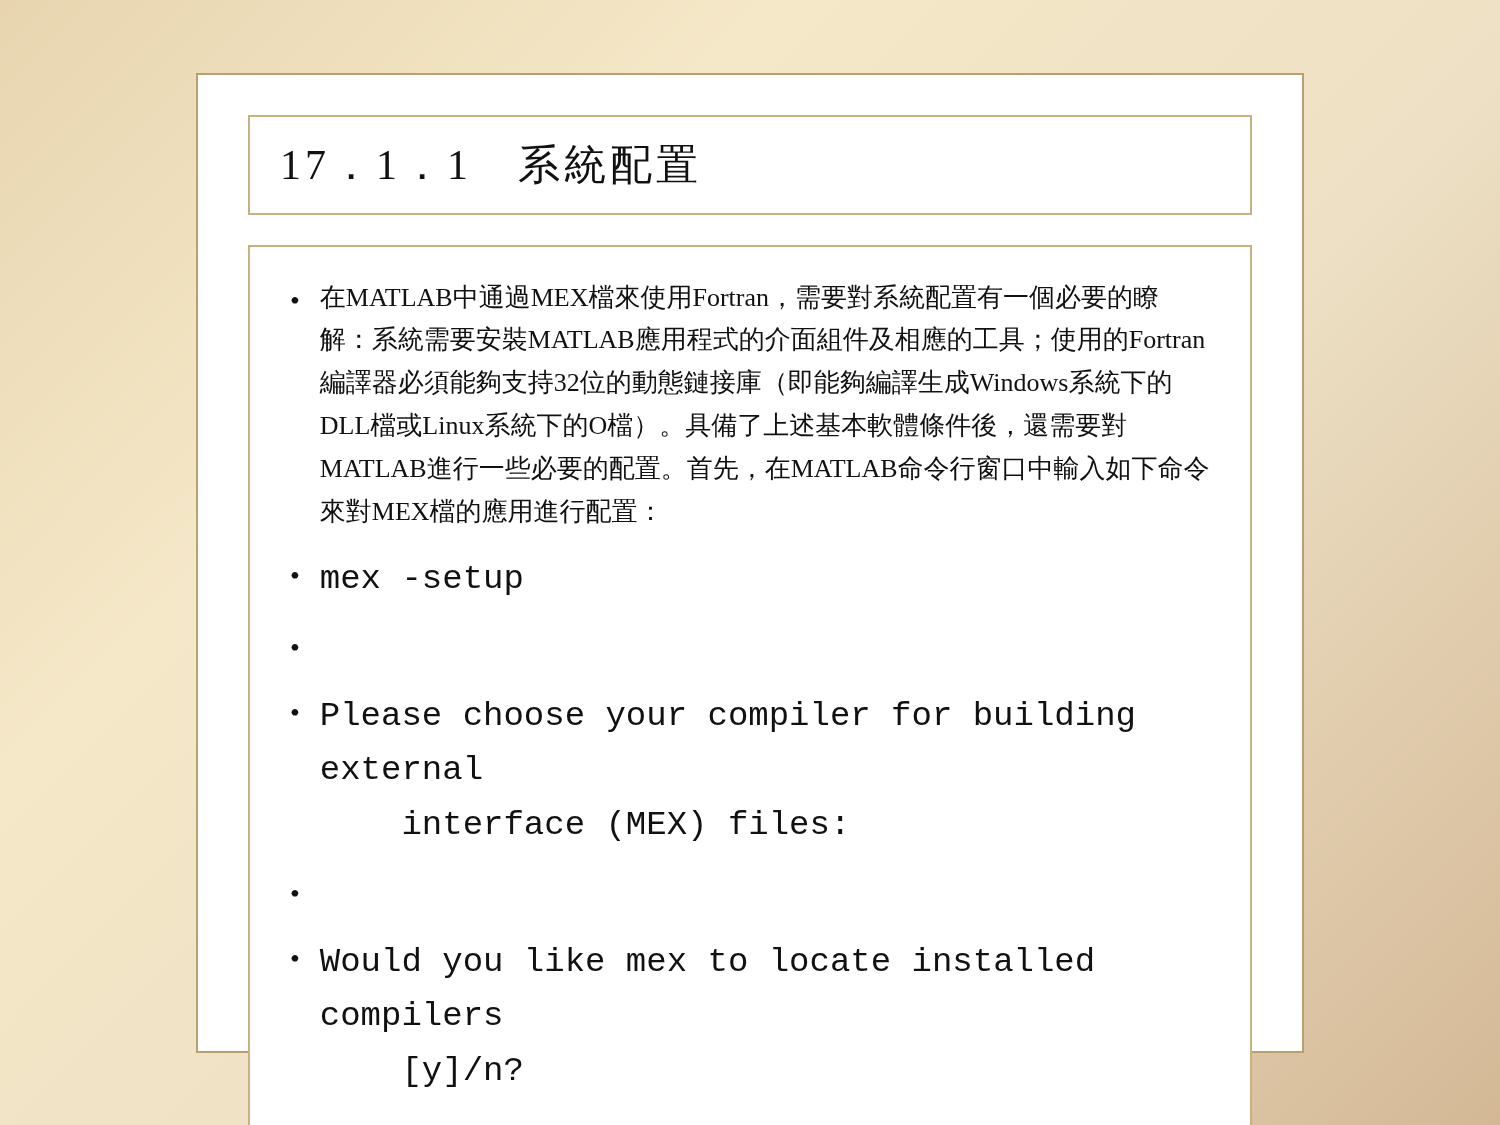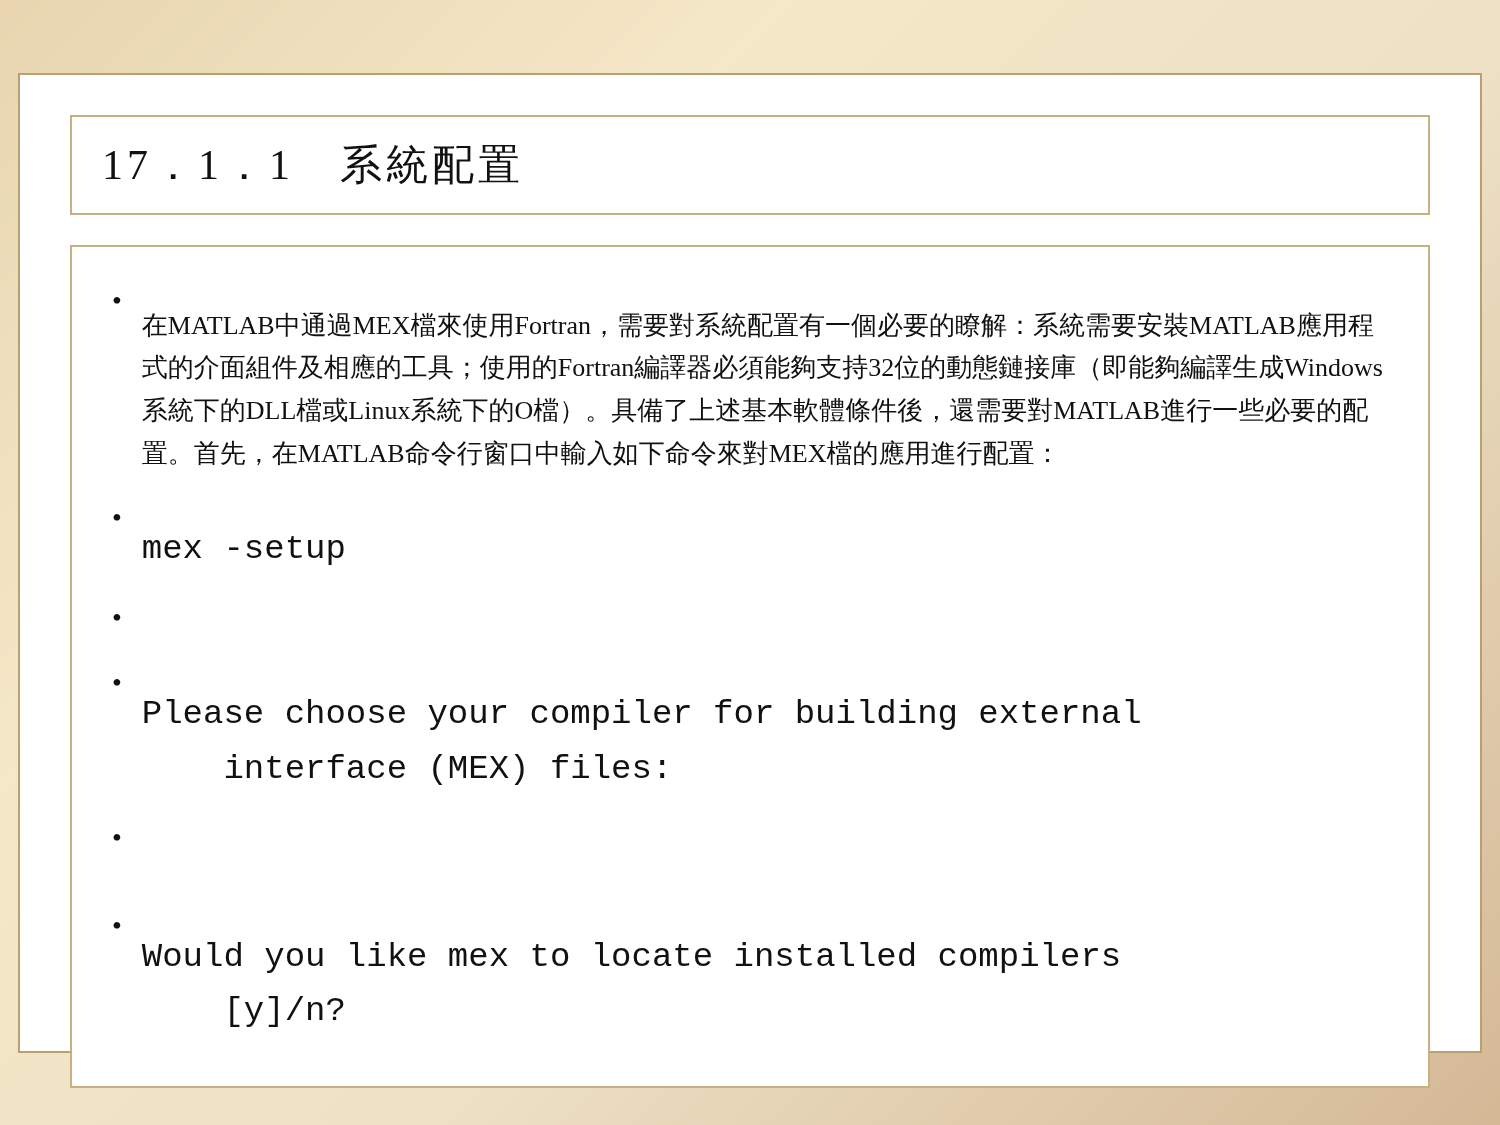--- a/index.html
+++ b/index.html
@@ -12,21 +12,21 @@
       width: 1500px;
       height: 1125px;
       background: linear-gradient(135deg, #e8d5b0 0%, #f5e8c8 30%, #ede0c4 60%, #d4b896 100%);
       display: flex;
       align-items: center;
       justify-content: center;
       font-family: serif;
     }
 
     .slide-container {
-      width: 1464px;
+      width: 1108px;
       height: 980px;
       background: #ffffff;
       border: 2px solid #b8a070;
       padding: 40px 50px;
       display: flex;
       flex-direction: column;
       gap: 0;
     }
 
     .title-box {
@@ -72,21 +72,20 @@
     .bullet-dot {
       font-size: 28px;
       margin-right: 20px;
       margin-top: 2px;
       flex-shrink: 0;
       line-height: 1.6;
     }
 
     .bullet-content {
       flex: 1;
-      margin-top: 28px;
     }
 
     .mono-text {
       font-family: 'Courier New', Courier, monospace;
       font-size: 34px;
     }
 
     .chinese-text {
       font-family: serif;
       font-size: 26px;

